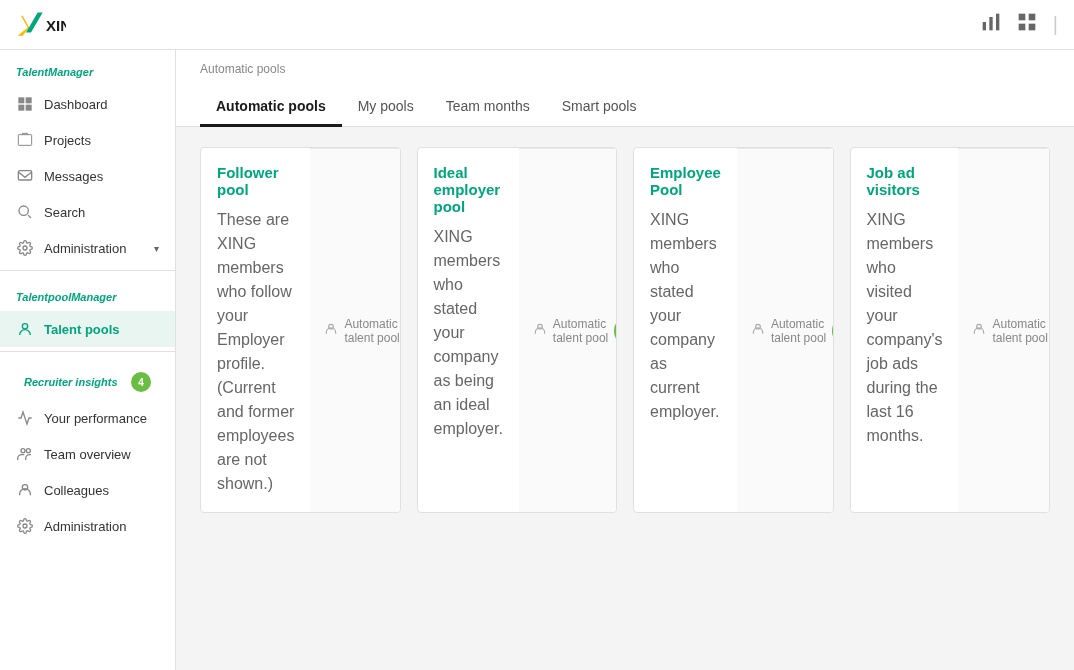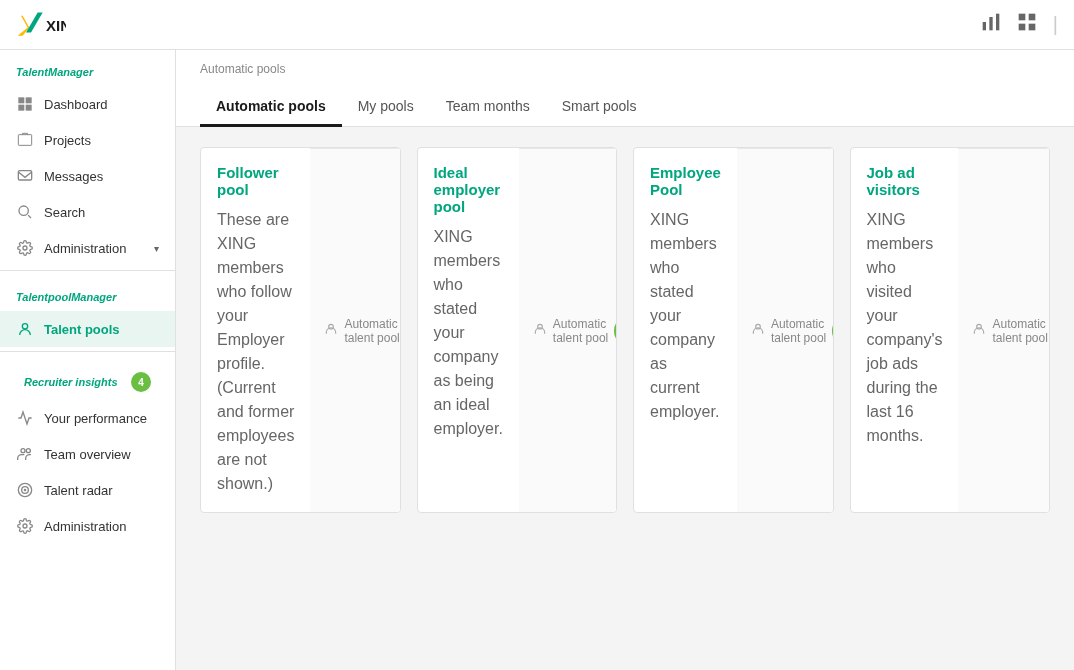--- a/index.html
+++ b/index.html
@@ -318,31 +318,30 @@
         <svg width="16" height="16" viewBox="0 0 24 24" fill="none" stroke="#888" stroke-width="2">
             <circle cx="9" cy="7" r="3"></circle>
             <circle cx="17" cy="7" r="3"></circle>
             <path d="M1 21v-2a6 6 0 0 1 6-6h4"></path>
             <path d="M13 21v-2a6 6 0 0 1 6-6h2"></path>
           </svg>
       </span>
       <span>Team overview</span>
     </div>
 
-
-    <div class="sidebar-item">
-      <span class="sidebar-item-icon">
-        <svg width="16" height="16" viewBox="0 0 24 24" fill="none" stroke="#888" stroke-width="2">
-            <circle cx="12" cy="12" r="10"></circle>
-            <circle cx="12" cy="12" r="5"></circle>
-            <circle cx="12" cy="12" r="1" fill="#888"></circle>
-          </svg>
-      </span>
-      <span>Talent radar</span>
-    </div>
+    <div class="sidebar-item">
+      <span class="sidebar-item-icon">
+        <svg width="16" height="16" viewBox="0 0 24 24" fill="none" stroke="#888" stroke-width="2">
+            <circle cx="12" cy="8" r="4"></circle>
+            <path d="M4 20v-2a8 8 0 0 1 16 0v2"></path>
+          </svg>
+      </span>
+      <span>Colleagues</span>
+    </div>
+
 
     <div class="sidebar-item">
       <span class="sidebar-item-icon">
         <svg width="16" height="16" viewBox="0 0 24 24" fill="none" stroke="#888" stroke-width="2">
             <circle cx="12" cy="12" r="3"></circle>
             <path d="M19.4 15a1.65 1.65 0 0 0 .33 1.82l.06.06a2 2 0 0 1-2.83 2.83l-.06-.06a1.65 1.65 0 0 0-1.82-.33 1.65 1.65 0 0 0-1 1.51V21a2 2 0 0 1-4 0v-.09A1.65 1.65 0 0 0 9 19.4a1.65 1.65 0 0 0-1.82.33l-.06.06a2 2 0 0 1-2.83-2.83l.06-.06A1.65 1.65 0 0 0 4.68 15a1.65 1.65 0 0 0-1.51-1H3a2 2 0 0 1 0-4h.09A1.65 1.65 0 0 0 4.6 9a1.65 1.65 0 0 0-.33-1.82l-.06-.06a2 2 0 0 1 2.83-2.83l.06.06A1.65 1.65 0 0 0 9 4.68a1.65 1.65 0 0 0 1-1.51V3a2 2 0 0 1 4 0v.09a1.65 1.65 0 0 0 1 1.51 1.65 1.65 0 0 0 1.82-.33l.06-.06a2 2 0 0 1 2.83 2.83l-.06.06A1.65 1.65 0 0 0 19.4 9a1.65 1.65 0 0 0 1.51 1H21a2 2 0 0 1 0 4h-.09a1.65 1.65 0 0 0-1.51 1z"></path>
           </svg>
       </span>
       <span>Administration</span>
     </div>

